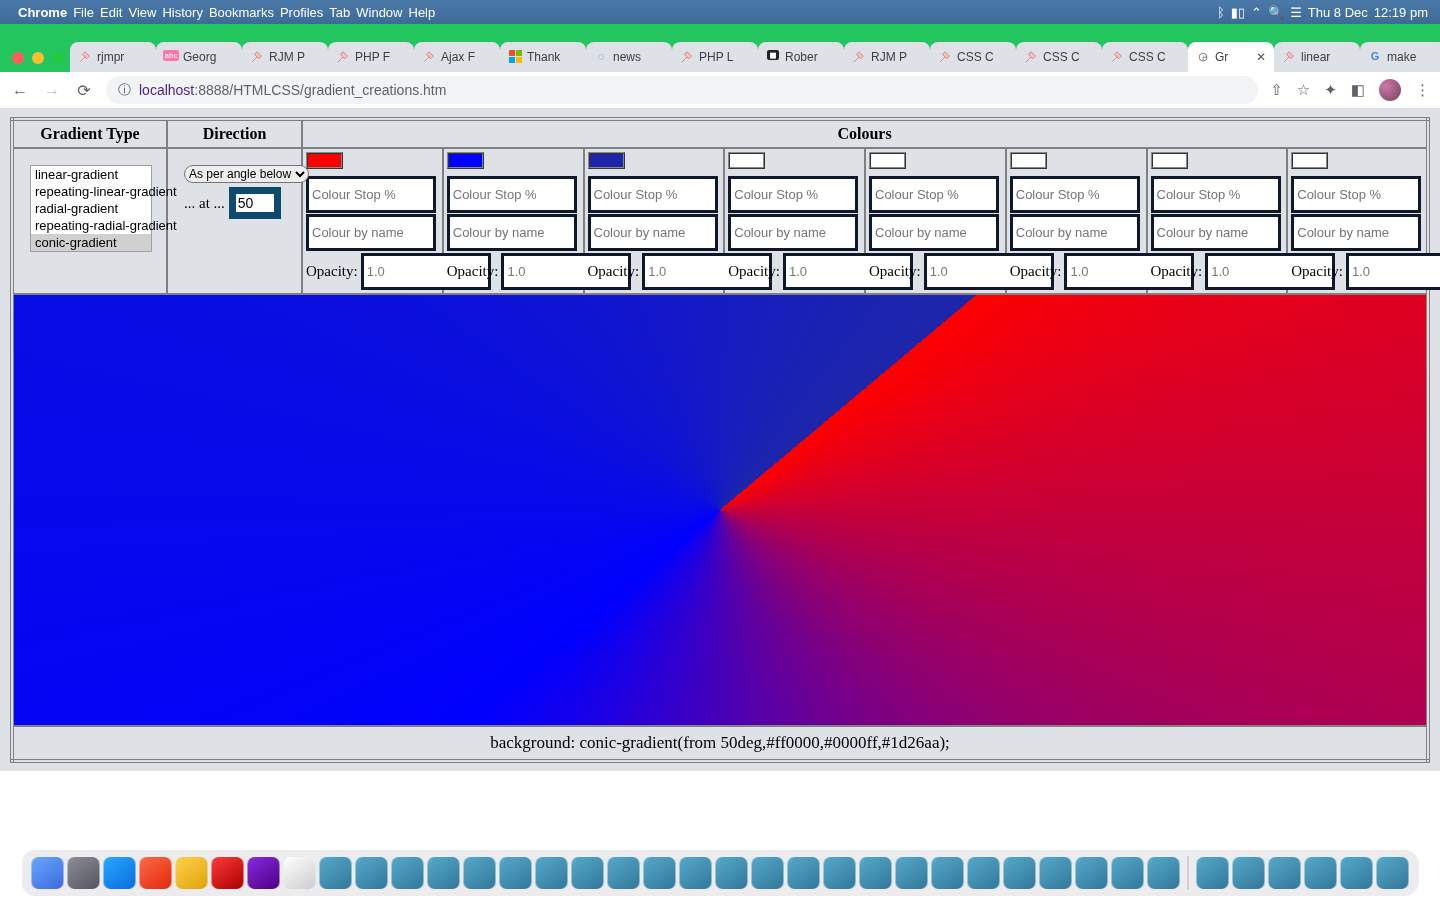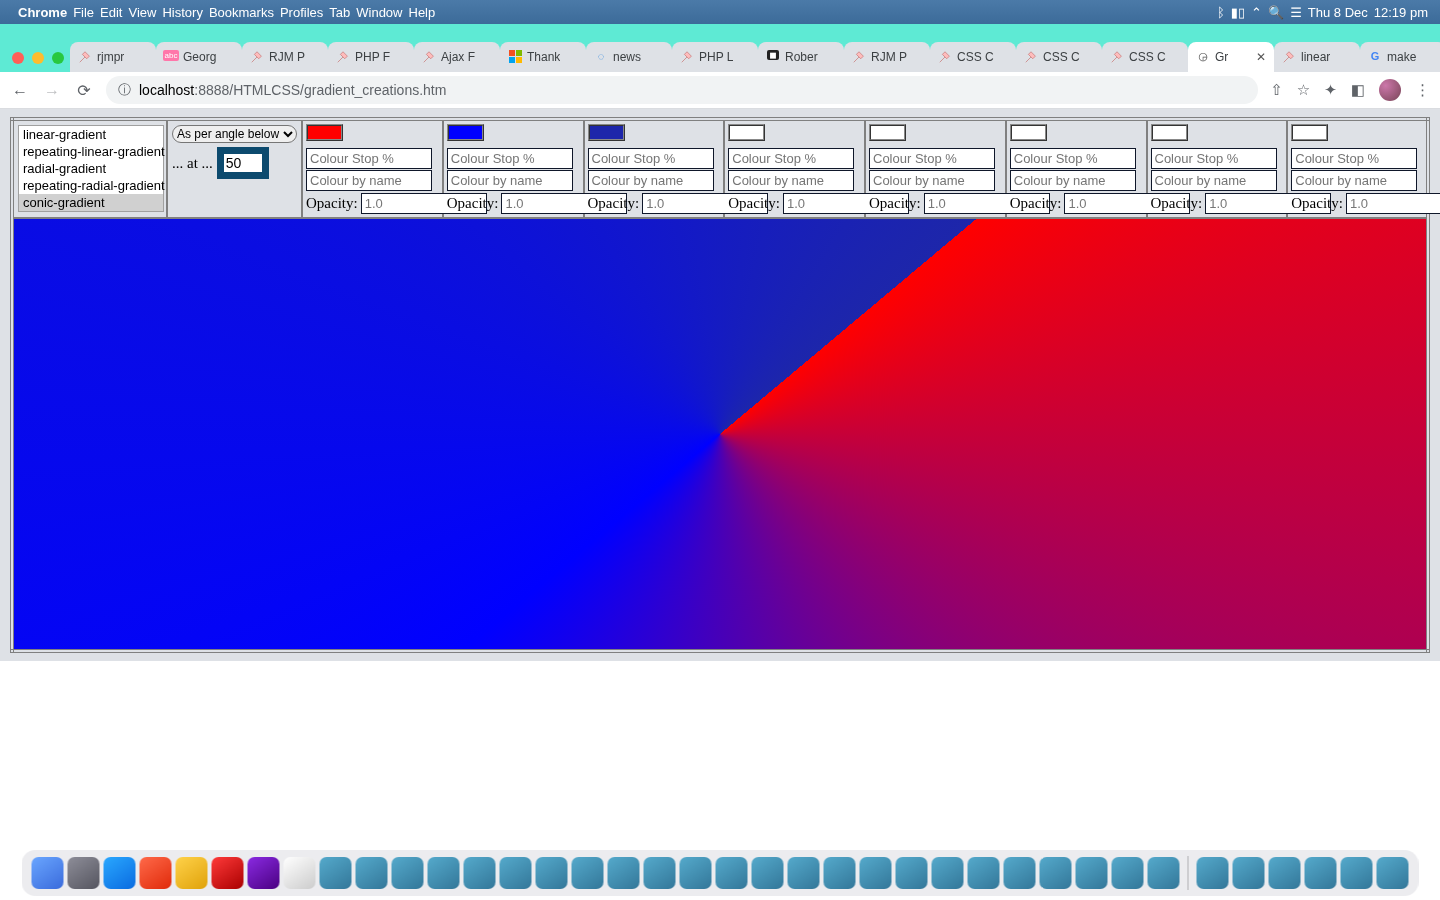--- a/index.html
+++ b/index.html
@@ -4,71 +4,71 @@
 <style>
   html,body{margin:0;padding:0;font-family:"Helvetica Neue",Arial,sans-serif;font-size:13px;background:#fff;color:#000;width:1440px;height:900px;overflow:hidden;}
   
   .menubar{height:24px;background:linear-gradient(#4b7aa8,#3c6b99);color:#fff;display:flex;align-items:center;padding:0 12px;font-size:13px;justify-content:space-between;}
   .menubar-left,.menubar-right{display:flex;align-items:center;gap:6px;}
   .menubar-left .app{font-weight:bold;}
   .apple{font-size:15px;}
   .menubar-right span{font-size:13px;}
   
   .chrome{background:#dee1e6;}
-  .tabstrip{height:48px;display:flex;align-items:flex-end;padding:0 8px;gap:0;background:#5eead4;}
+  .tabstrip{height:48px;display:flex;align-items:flex-end;padding:0 8px;gap:0;background:#22c55e;}
   .traffic{display:flex;gap:8px;align-items:center;padding:0 6px 8px 4px;}
   .tl{width:12px;height:12px;border-radius:50%;}
   .tl.red{background:#ff5f57;} .tl.yel{background:#febc2e;} .tl.grn{background:#28c840;}
   .tab{height:30px;min-width:70px;max-width:90px;background:#dee1e6;border-radius:8px 8px 0 0;display:flex;align-items:center;padding:0 8px;font-size:12px;color:#3c4043;gap:5px;overflow:hidden;white-space:nowrap;flex:0 0 auto;position:relative;}
   .tab.active{background:#fff;}
   .tab .ficon{width:14px;height:14px;flex:none;display:flex;align-items:flex-start;justify-content:center;font-size:11px;}
   .tab .ttitle{overflow:hidden;text-overflow:ellipsis;}
   .tab .tclose{margin-left:auto;font-size:12px;color:#555;}
   .toolbar{height:36px;background:#fff;display:flex;align-items:center;padding:0 10px;gap:12px;border-bottom:1px solid #dadce0;}
   .toolbar .navbtn{color:#5f6368;font-size:16px;width:20px;text-align:center;}
   .omnibox{flex:1;height:28px;background:#f1f3f4;border-radius:14px;display:flex;align-items:center;padding:0 12px;gap:8px;color:#202124;font-size:14px;}
   .omnibox .secure{color:#5f6368;font-size:13px;}
   .toolbar .ricons{display:flex;gap:14px;align-items:center;color:#5f6368;font-size:15px;}
   .avatar{width:22px;height:22px;border-radius:50%;background:radial-gradient(circle at 30% 30%,#c7a,#745);} 
   
   .page{padding:8px 10px;}
   h1{font-family:"Times New Roman",serif;font-size:32px;font-weight:bold;margin:6px 0 10px 0;display:flex;align-items:center;gap:8px;}
   h1 .emj{font-size:26px;}
   h3{font-family:"Times New Roman",serif;font-size:18px;font-weight:bold;margin:0 0 14px 0;}
   table.outer{border:4px double #808080;border-collapse:collapse;width:100%;table-layout:fixed;font-family:"Times New Roman",serif;}
-  table.outer th, table.outer td{border:2px solid #808080;padding:4px;vertical-align:top;}
+  table.outer th, table.outer td{border:2px solid #808080;padding:16px;vertical-align:top;}
   table.outer th{font-family:"Times New Roman",serif;font-size:16px;font-weight:bold;text-align:center;padding:4px;}
   col.ct{width:155px;} col.cd{width:135px;}
   .gtlist{border:1px solid #a0a0a0;background:#fff;font-family:Arial,sans-serif;font-size:13px;width:100%;}
   .gtlist div{padding:1px 4px;white-space:nowrap;}
   .gtlist div.sel{background:#d0d0d0;}
   .dircell select{width:125px;font-size:12px;border-radius:9px;}
   .dircell{font-family:"Times New Roman",serif;font-size:15px;}
   .atrow{margin-top:4px;display:flex;align-items:baseline;gap:4px;}
   .atrow input{width:34px;font-size:14px;border:7px solid #0c4a6e;padding:1px 2px;}
   .colcell{font-family:"Times New Roman",serif;font-size:15px;padding:2px 3px !important;}
-  .colcell input[type=text]{width:118px;font-size:13px;border:1px solid #0f172a;padding:2px 3px;margin:1px 0;display:block;color:#777;}
+  .colcell input[type=text]{width:118px;font-size:13px;border:3px solid #0f172a;padding:8px 3px;margin:1px 0;display:block;color:#777;}
   .swatch{display:inline-block;width:33px;height:13px;border:2px ridge #888;margin:1px 0 2px 0;}
   .oprow{display:flex;align-items:baseline;gap:3px;margin-top:1px;}
   .oprow input{width:30px;font-size:13px;border:1px solid #777;padding:1px 2px;}
   .preview{height:430px;background:conic-gradient(from 50deg,#ff0000,#0000ff,#1d26aa);}
   .csstext{text-align:center;font-family:"Times New Roman",serif;font-size:17px;padding:6px !important;}
   
   .dock{position:absolute;bottom:4px;left:50%;transform:translateX(-50%);height:46px;background:rgba(220,220,225,.55);border-radius:14px;display:flex;align-items:center;padding:0 10px;gap:4px;backdrop-filter:blur(6px);}
   .dock .di{width:32px;height:32px;border-radius:7px;background:linear-gradient(145deg,#6aa6ff,#3a6bdc);}
   .dock .di:nth-child(2){background:linear-gradient(145deg,#8e8e99,#55555f);}
   .dock .di:nth-child(3){background:linear-gradient(145deg,#2aa8ff,#0a6be0);}
   .dock .di:nth-child(4){background:linear-gradient(145deg,#ff6a4a,#e02a0a);}
   .dock .di:nth-child(5){background:linear-gradient(145deg,#ffd24a,#e0a20a);}
   .dock .di:nth-child(6){background:linear-gradient(145deg,#ff3a3a,#a00);}
   .dock .di:nth-child(7){background:linear-gradient(145deg,#8a2be2,#4b0082);}
   .dock .di:nth-child(8){background:linear-gradient(145deg,#fff,#ccc);}
   .dock .di:nth-child(n+9){background:linear-gradient(145deg,#5ac,#379);}
   .dock .sep{width:1px;height:34px;background:rgba(0,0,0,.25);margin:0 4px;}
-  .url-host{color:#000000;}
+  .url-host{color:#4c1d95;}
   .url-grey{color:#5f6368;}
   .ficon svg{width:14px;height:14px;}
 </style>
 </head>
 <body>
 
 <div class="menubar">
   <div class="menubar-left">
     <span class="apple"></span>
     <span class="app">Chrome</span>
@@ -255,20 +255,27 @@
           <col>
           <col>
           <col>
           <col>
           <col>
           <col>
           <col>
           <col>
         </colgroup>
       <tbody>
+          <tr>
+        <th>
+              <span style="display:block;max-width:120px;margin:auto;">Gradient Type</span>
+            </th>
+        <th>Direction</th>
+        <th colspan="8">Colours</th>
+      </tr>
       <tr>
         <td>
           <div class="gtlist" id="gtlist">
                 <div>linear-gradient</div>
                 <div>repeating-linear-gradient</div>
                 <div>radial-gradient</div>
                 <div>repeating-radial-gradient</div>
                 <div class="sel">conic-gradient</div>
               </div>
         </td>
@@ -313,20 +320,23 @@
             <td class="colcell"><span class="swatch" style="background:#ffffff"></span><input type="text" placeholder="Colour Stop %" style=""><input type="text" placeholder="Colour by name" style=""><div class="oprow">
                 <span>Opacity:</span>
                 <input type="text" value="1.0" style="">
               </div></td>
           </tr>
       <tr>
             <td colspan="10" style="padding:0;">
               <div class="preview"></div>
             </td>
           </tr>
+      <tr>
+            <td colspan="10" class="csstext">background: conic-gradient(from 50deg,#ff0000,#0000ff,#1d26aa);</td>
+          </tr>
     </tbody>
       </table>
   </div>
 </div>
 
 <div class="dock">
   <div class="di"></div>
   <div class="di"></div>
   <div class="di"></div>
   <div class="di"></div>

